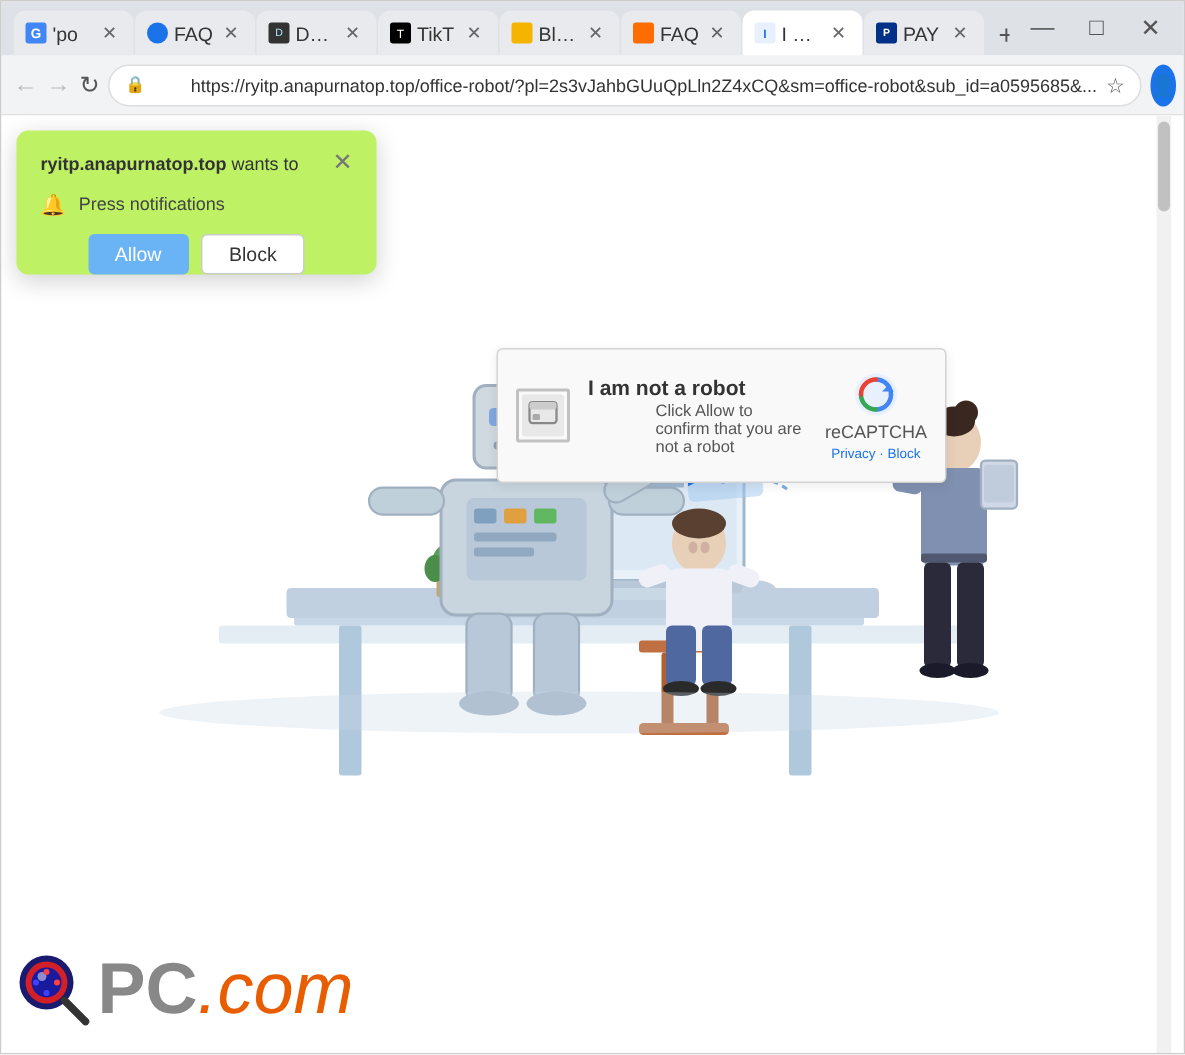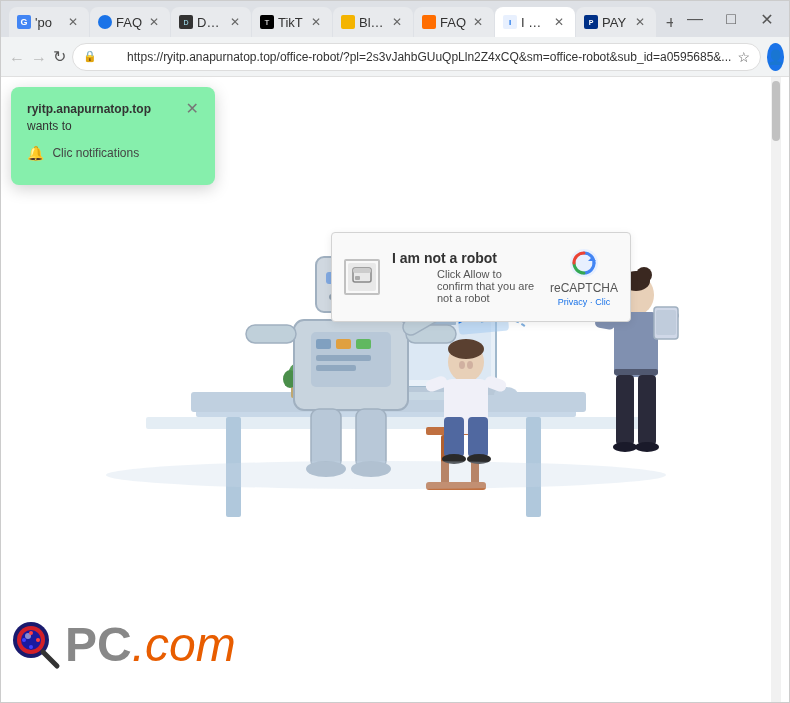--- a/index.html
+++ b/index.html
@@ -236,25 +236,25 @@
       height: 550px;
       position: absolute;
       bottom: 60px;
     }
 
     
     .notification-popup {
       position: absolute;
       top: 10px;
       left: 10px;
-      background: #86efac;
+      background: #bef264;
       border-radius: 8px;
       box-shadow: 0 4px 16px rgba(0,0,0,0.18);
-      padding: 14px 16px 12px;
-      width: 204px;
+      padding: 14px 16px 0;
+      width: 240px;
       z-index: 100;
     }
     .popup-header {
       display: flex;
       align-items: flex-start;
       justify-content: space-between;
       margin-bottom: 10px;
     }
     .popup-title {
       font-size: 12px;
@@ -398,21 +398,21 @@
     }
     .recaptcha-links {
       font-size: 9px;
       color: #1a73e8;
       text-align: center;
     }
 
     
     .pcrisk-logo {
       position: absolute;
-      bottom: 30px;
+      bottom: 15px;
       left: 10px;
       display: flex;
       align-items: center;
       gap: 4px;
       z-index: 50;
     }
     .pcrisk-icon {
       width: 50px;
       height: 50px;
     }
@@ -646,21 +646,25 @@
 
       <div class="notification-popup">
         <div class="popup-header">
           <div class="popup-title">
             <strong>ryitp.anapurnatop.top</strong><span> wants to</span>
           </div>
           <span class="popup-close">✕</span>
         </div>
         <div class="popup-notification-row">
           <span class="bell-icon">🔔</span>
-          <span>Clic notifications</span>
+          <span>Press notifications</span>
+        </div>
+        <div class="popup-buttons">
+          <button class="btn-allow">Allow</button>
+          <button class="btn-block">Block</button>
         </div>
       </div>
 
 
       <div class="recaptcha-widget">
         <div class="recaptcha-checkbox">
           <div class="recaptcha-icon">
             <svg width="20" height="20" viewBox="0 0 20 20">
               <rect x="1" y="1" width="18" height="14" rx="2" fill="none" stroke="#888" stroke-width="1.5"></rect>
               <rect x="1" y="1" width="18" height="5" rx="2" fill="#ccc"></rect>
@@ -677,21 +681,21 @@
 
             <circle cx="16" cy="16" r="14" fill="#e8f0fe"></circle>
             <path d="M16 6 A10 10 0 0 1 26 16" stroke="#4285f4" stroke-width="3" fill="none" stroke-linecap="round"></path>
             <path d="M26 16 A10 10 0 0 1 16 26" stroke="#4285f4" stroke-width="3" fill="none" stroke-linecap="round"></path>
             <path d="M16 26 A10 10 0 0 1 6 16" stroke="#34a853" stroke-width="3" fill="none" stroke-linecap="round"></path>
             <path d="M6 16 A10 10 0 0 1 16 6" stroke="#ea4335" stroke-width="3" fill="none" stroke-linecap="round"></path>
 
             <polygon points="24,10 28,14 20,14" fill="#4285f4"></polygon>
           </svg>
           <div class="recaptcha-logo-text">reCAPTCHA</div>
-          <div class="recaptcha-links">Privacy · Clic</div>
+          <div class="recaptcha-links">Privacy · Block</div>
         </div>
       </div>
 
       <div class="pcrisk-logo">
 
         <svg class="pcrisk-icon" viewBox="0 0 50 50" xmlns="http://www.w3.org/2000/svg">
           <circle cx="20" cy="20" r="18" fill="#1a1a6e"></circle>
           <circle cx="20" cy="20" r="14" fill="#e82020" opacity="0.9"></circle>
           <circle cx="20" cy="20" r="10" fill="#1a1a9e"></circle>
           <circle cx="17" cy="16" r="3" fill="#fff" opacity="0.5"></circle>

